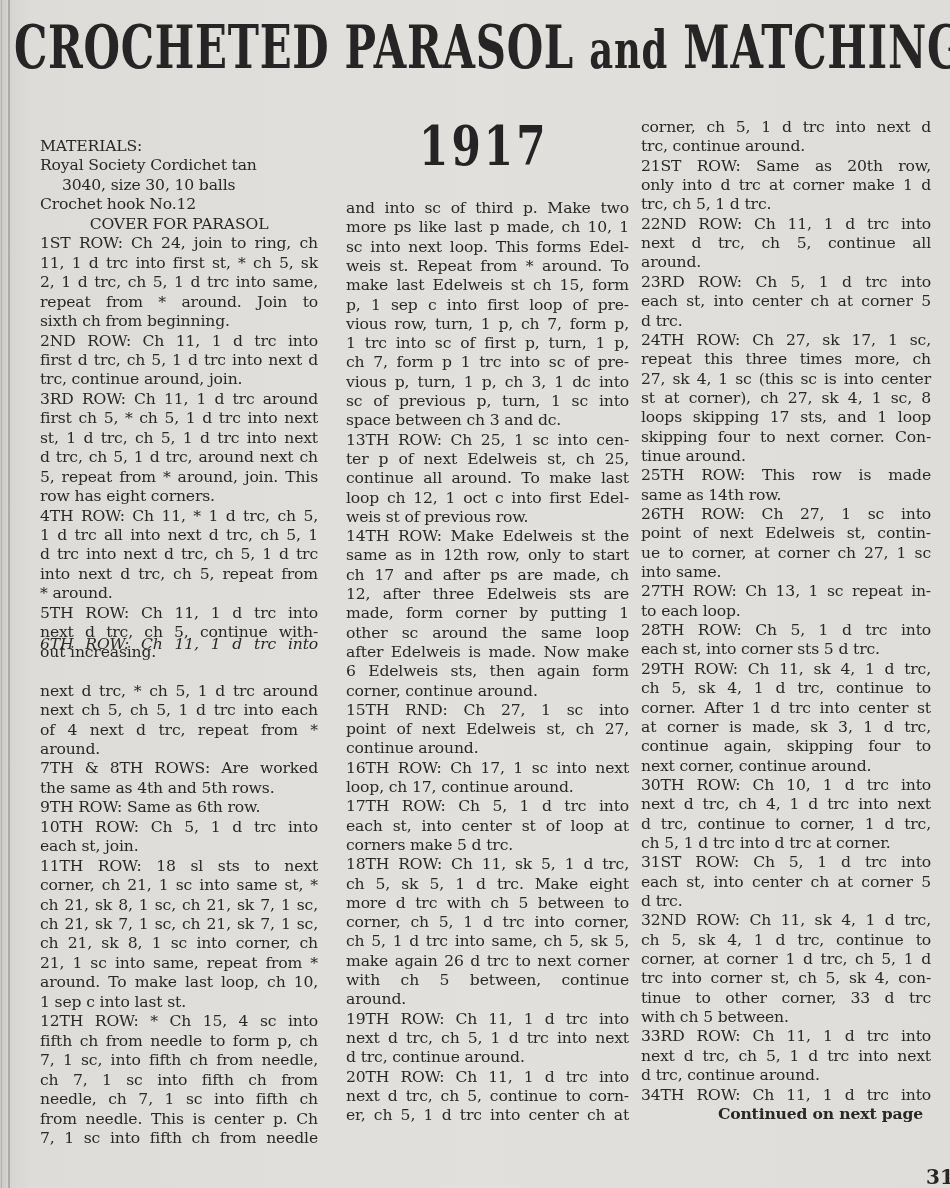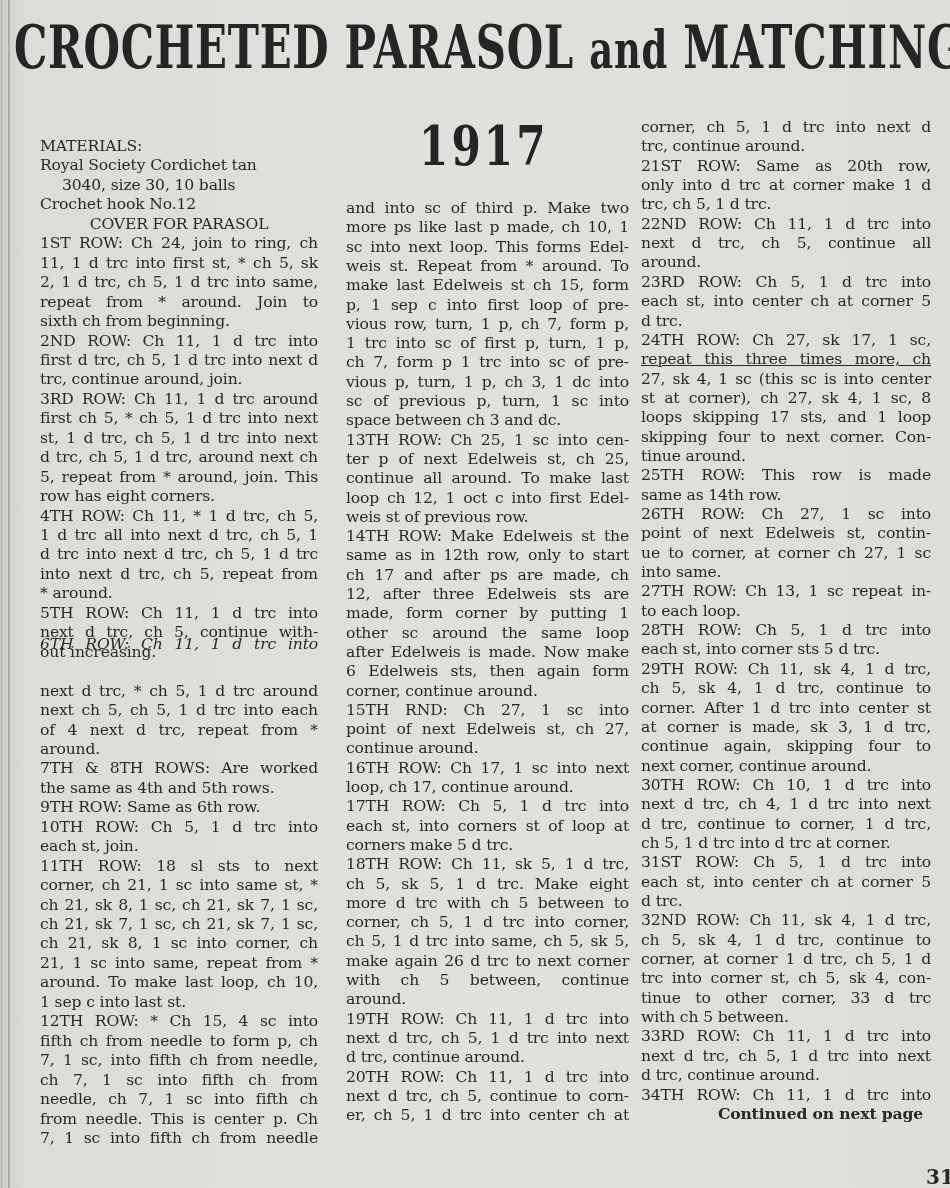--- a/index.html
+++ b/index.html
@@ -150,21 +150,21 @@
     <div class="line" style="top: 424.6px; width: 100%;">other sc around the same loop</div>
     <div class="line" style="top: 443.9px; width: 100%;">after Edelweis is made. Now make</div>
     <div class="line" style="top: 463.2px; width: 100%;">6 Edelweis sts, then again form</div>
     <div class="line nj" style="top: 482.5px; width: 100%;">corner, continue around.</div>
     <div class="line" style="top: 501.8px; width: 100%;">15TH RND: Ch 27, 1 sc into</div>
     <div class="line" style="top: 521.1px; width: 100%;">point of next Edelweis st, ch 27,</div>
     <div class="line nj" style="top: 540.4px; width: 100%;">continue around.</div>
     <div class="line" style="top: 559.7px; width: 100%;">16TH ROW: Ch 17, 1 sc into next</div>
     <div class="line nj" style="top: 579px; width: 100%;">loop, ch 17, continue around.</div>
     <div class="line" style="top: 598.3px; width: 100%;">17TH ROW: Ch 5, 1 d trc into</div>
-    <div class="line" style="top: 617.6px; width: 100%;">each st, into corners st of loop at</div>
+    <div class="line" style="top: 617.6px; width: 100%;">each st, into center st of loop at</div>
     <div class="line nj" style="top: 636.9px; width: 100%;">corners make 5 d trc.</div>
     <div class="line" style="top: 656.2px; width: 100%;">18TH ROW: Ch 11, sk 5, 1 d trc,</div>
     <div class="line" style="top: 675.5px; width: 100%;">ch 5, sk 5, 1 d trc. Make eight</div>
     <div class="line" style="top: 694.8px; width: 100%;">more d trc with ch 5 between to</div>
     <div class="line" style="top: 714.1px; width: 100%;">corner, ch 5, 1 d trc into corner,</div>
     <div class="line" style="top: 733.4px; width: 100%;">ch 5, 1 d trc into same, ch 5, sk 5,</div>
     <div class="line" style="top: 752.7px; width: 100%;">make again 26 d trc to next corner</div>
     <div class="line" style="top: 772px; width: 100%;">with ch 5 between, continue</div>
     <div class="line nj" style="top: 791.3px; width: 100%;">around.</div>
     <div class="line" style="top: 810.6px; width: 100%;">19TH ROW: Ch 11, 1 d trc into</div>
@@ -181,21 +181,21 @@
     <div class="line" style="top: 38.7px; width: 100%;">21ST ROW: Same as 20th row,</div>
     <div class="line" style="top: 58.05px; width: 100%;">only into d trc at corner make 1 d</div>
     <div class="line nj" style="top: 77.4px; width: 100%;">trc, ch 5, 1 d trc.</div>
     <div class="line" style="top: 96.75px; width: 100%;">22ND ROW: Ch 11, 1 d trc into</div>
     <div class="line" style="top: 116.1px; width: 100%;">next d trc, ch 5, continue all</div>
     <div class="line nj" style="top: 135.45px; width: 100%;">around.</div>
     <div class="line" style="top: 154.8px; width: 100%;">23RD ROW: Ch 5, 1 d trc into</div>
     <div class="line" style="top: 174.15px; width: 100%;">each st, into center ch at corner 5</div>
     <div class="line nj" style="top: 193.5px; width: 100%;">d trc.</div>
     <div class="line" style="top: 212.85px; width: 100%;">24TH ROW: Ch 27, sk 17, 1 sc,</div>
-    <div class="line" style="top: 232.2px; width: 100%; text-decoration: underline;">repeat this three times more, ch</div>
+    <div class="line" style="top: 232.2px; width: 100%;">repeat this three times more, ch</div>
     <div class="line" style="top: 251.55px; width: 100%;">27, sk 4, 1 sc (this sc is into center</div>
     <div class="line" style="top: 270.9px; width: 100%;">st at corner), ch 27, sk 4, 1 sc, 8</div>
     <div class="line" style="top: 290.25px; width: 100%;">loops skipping 17 sts, and 1 loop</div>
     <div class="line" style="top: 309.6px; width: 100%;">skipping four to next corner. Con-</div>
     <div class="line nj" style="top: 328.95px; width: 100%;">tinue around.</div>
     <div class="line" style="top: 348.3px; width: 100%;">25TH ROW: This row is made</div>
     <div class="line nj" style="top: 367.65px; width: 100%;">same as 14th row.</div>
     <div class="line" style="top: 387px; width: 100%;">26TH ROW: Ch 27, 1 sc into</div>
     <div class="line" style="top: 406.35px; width: 100%;">point of next Edelweis st, contin-</div>
     <div class="line" style="top: 425.7px; width: 100%;">ue to corner, at corner ch 27, 1 sc</div>

